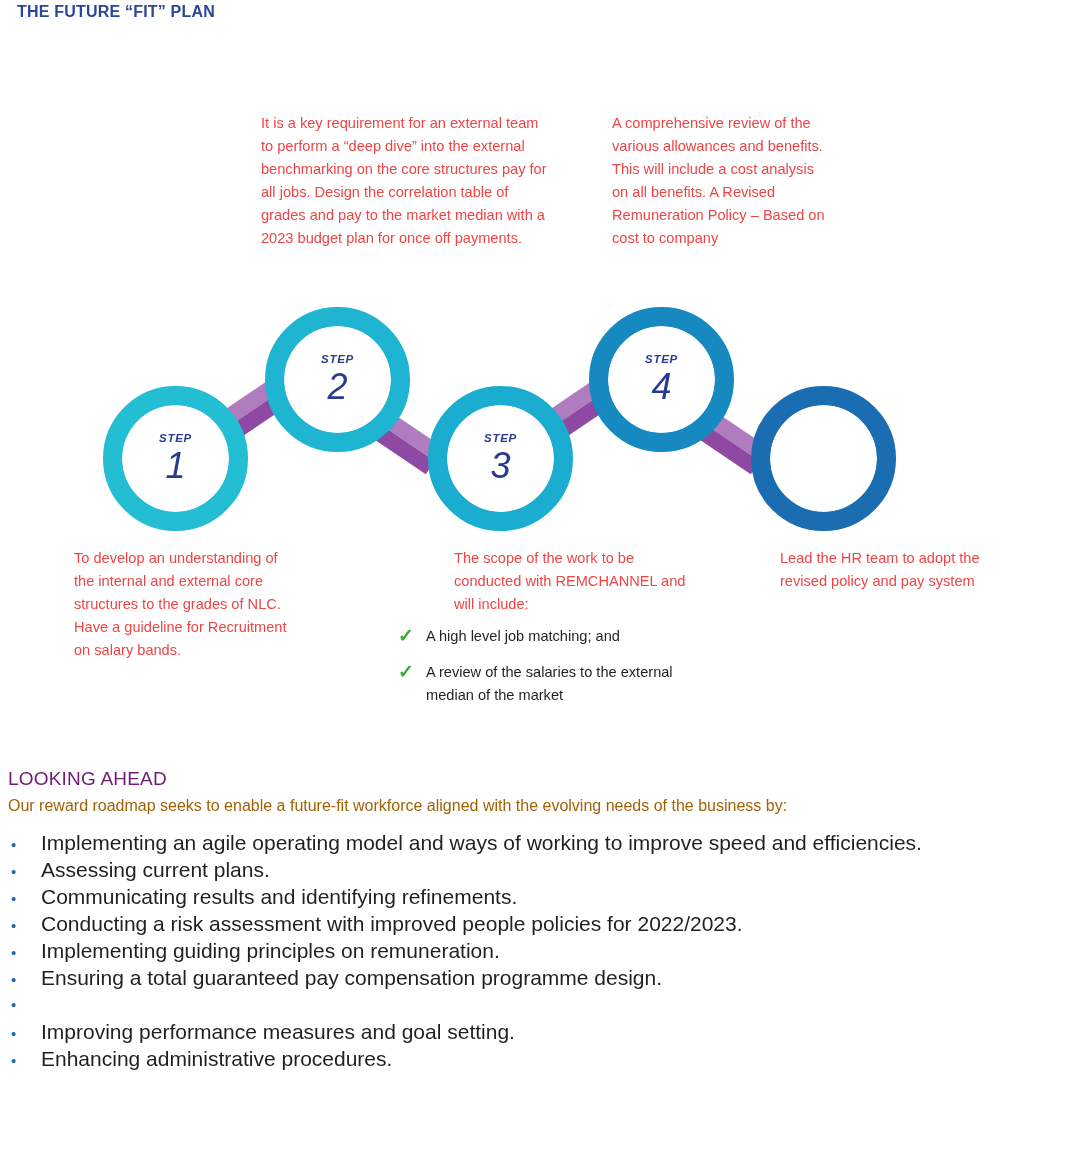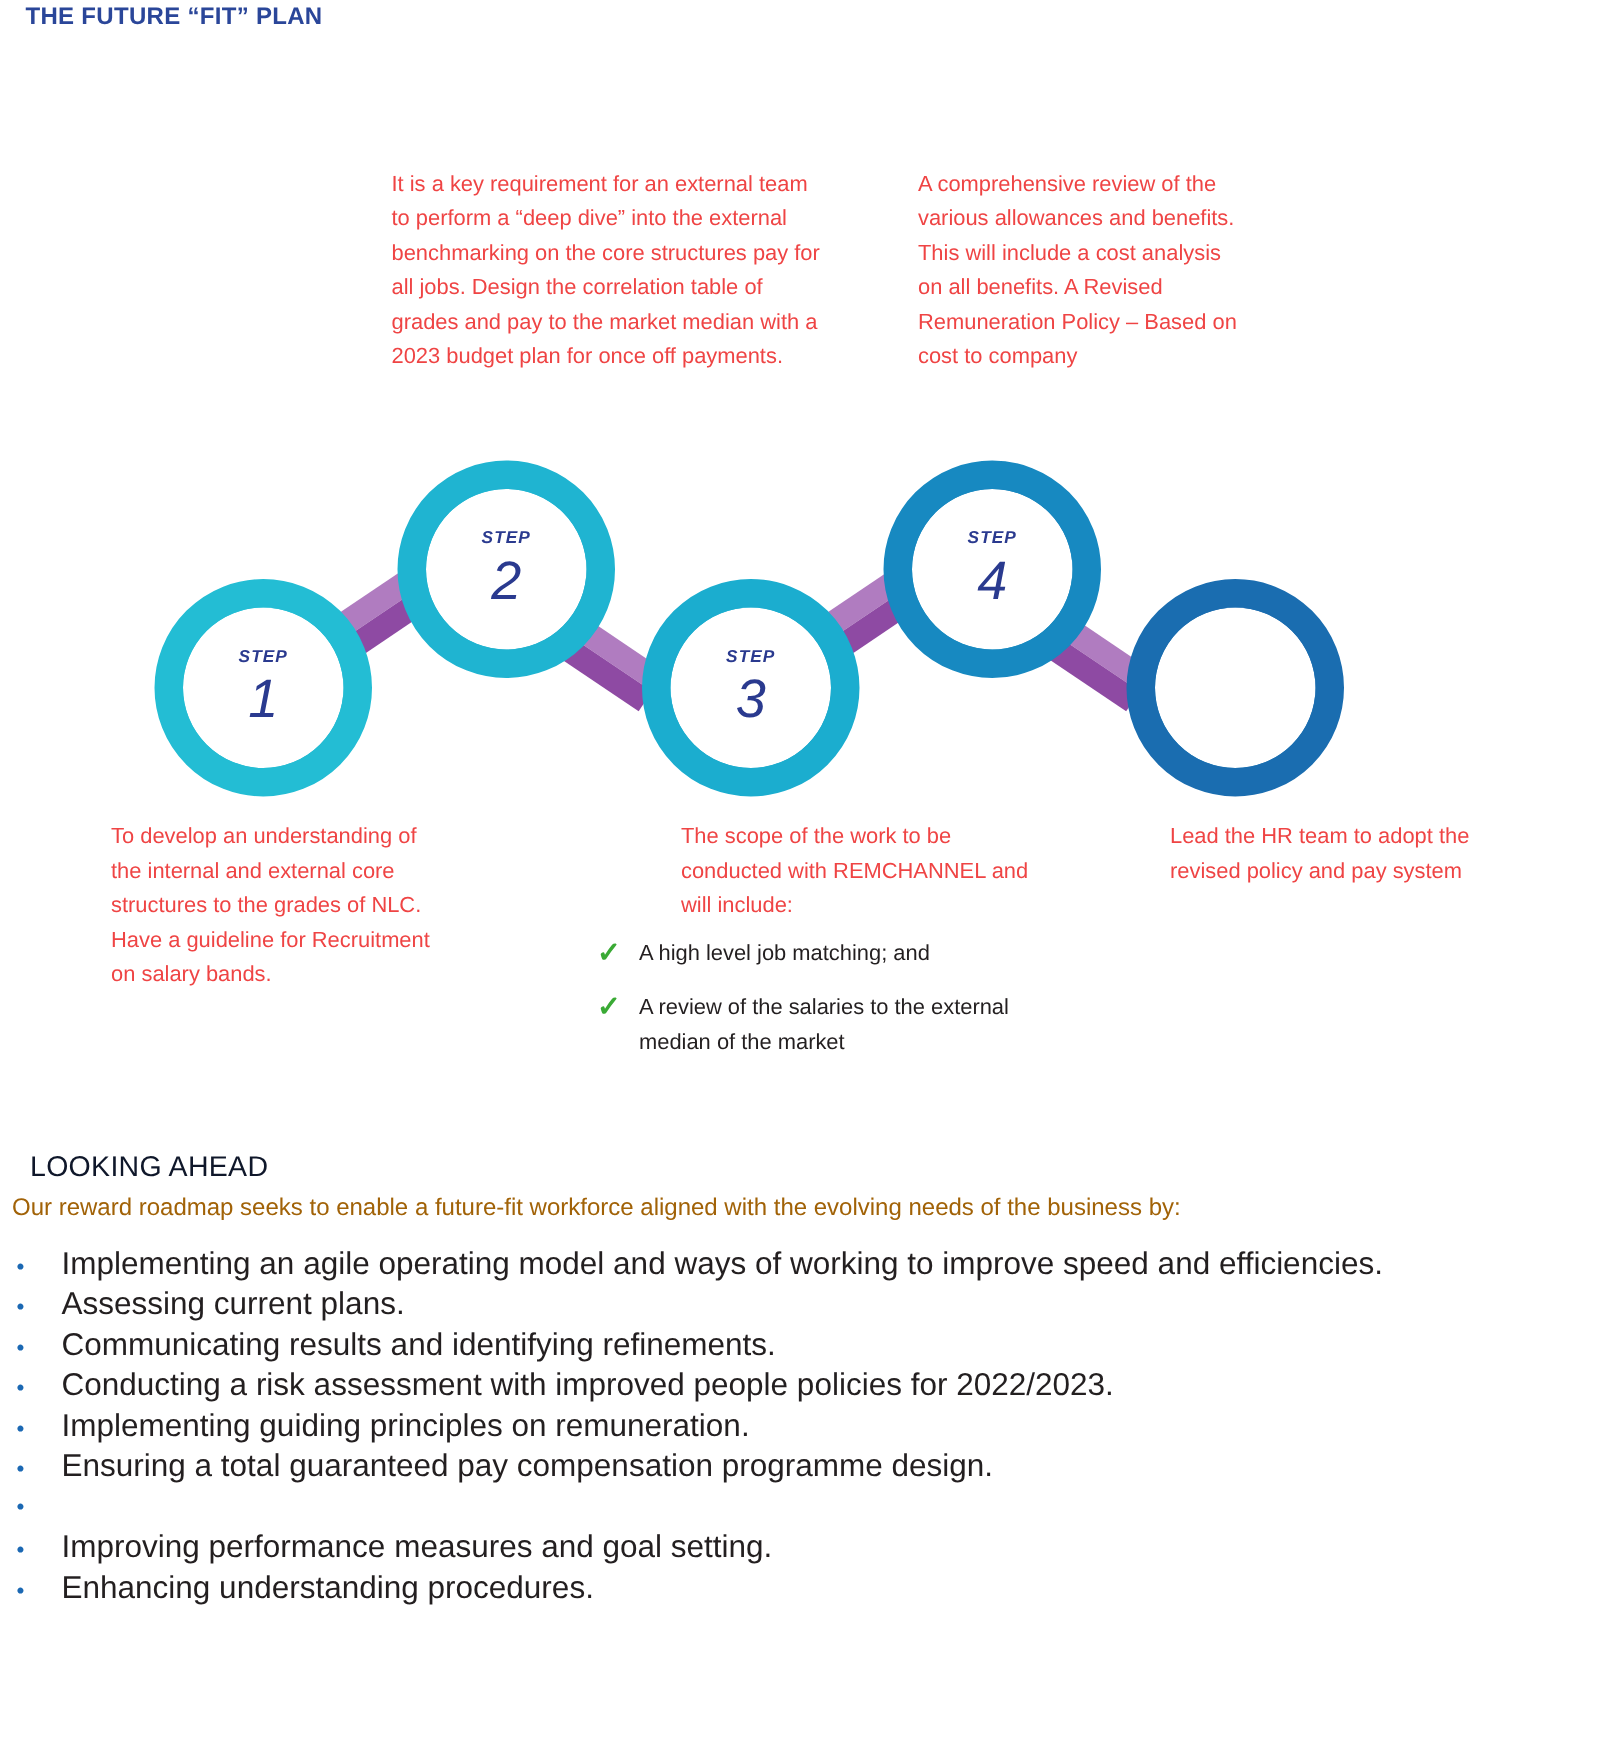--- a/index.html
+++ b/index.html
@@ -23,25 +23,25 @@
     top: 3px;
     font-size: 16px;
     letter-spacing: 0.2px;
     color: #2a4699;
     font-weight: 700;
     white-space: nowrap;
     margin-left: 15px;
   }
   .section-title {
     position: absolute;
-    left: 20px;
+    left: 8px;
     top: 768px;
     font-size: 19px;
     letter-spacing: 0.2px;
-    color: #0f172a;
+    color: #701a75;
     font-weight: 400;
     white-space: nowrap;
   }
 
   
   .desc {
     position: absolute;
     font-size: 14.6px;
     line-height: 23px;
     color: #ef4444;
@@ -296,15 +296,15 @@
   </div>
   <div class="ahead-row">
     <div class="ahead-bullet">•</div>
   </div>
   <div class="ahead-row">
     <div class="ahead-bullet">•</div>
     <div class="ahead-text">Improving performance measures and goal setting.</div>
   </div>
   <div class="ahead-row">
     <div class="ahead-bullet">•</div>
-    <div class="ahead-text">Enhancing understanding procedures.</div>
+    <div class="ahead-text">Enhancing administrative procedures.</div>
   </div>
 </div>
 
 </body></html>

